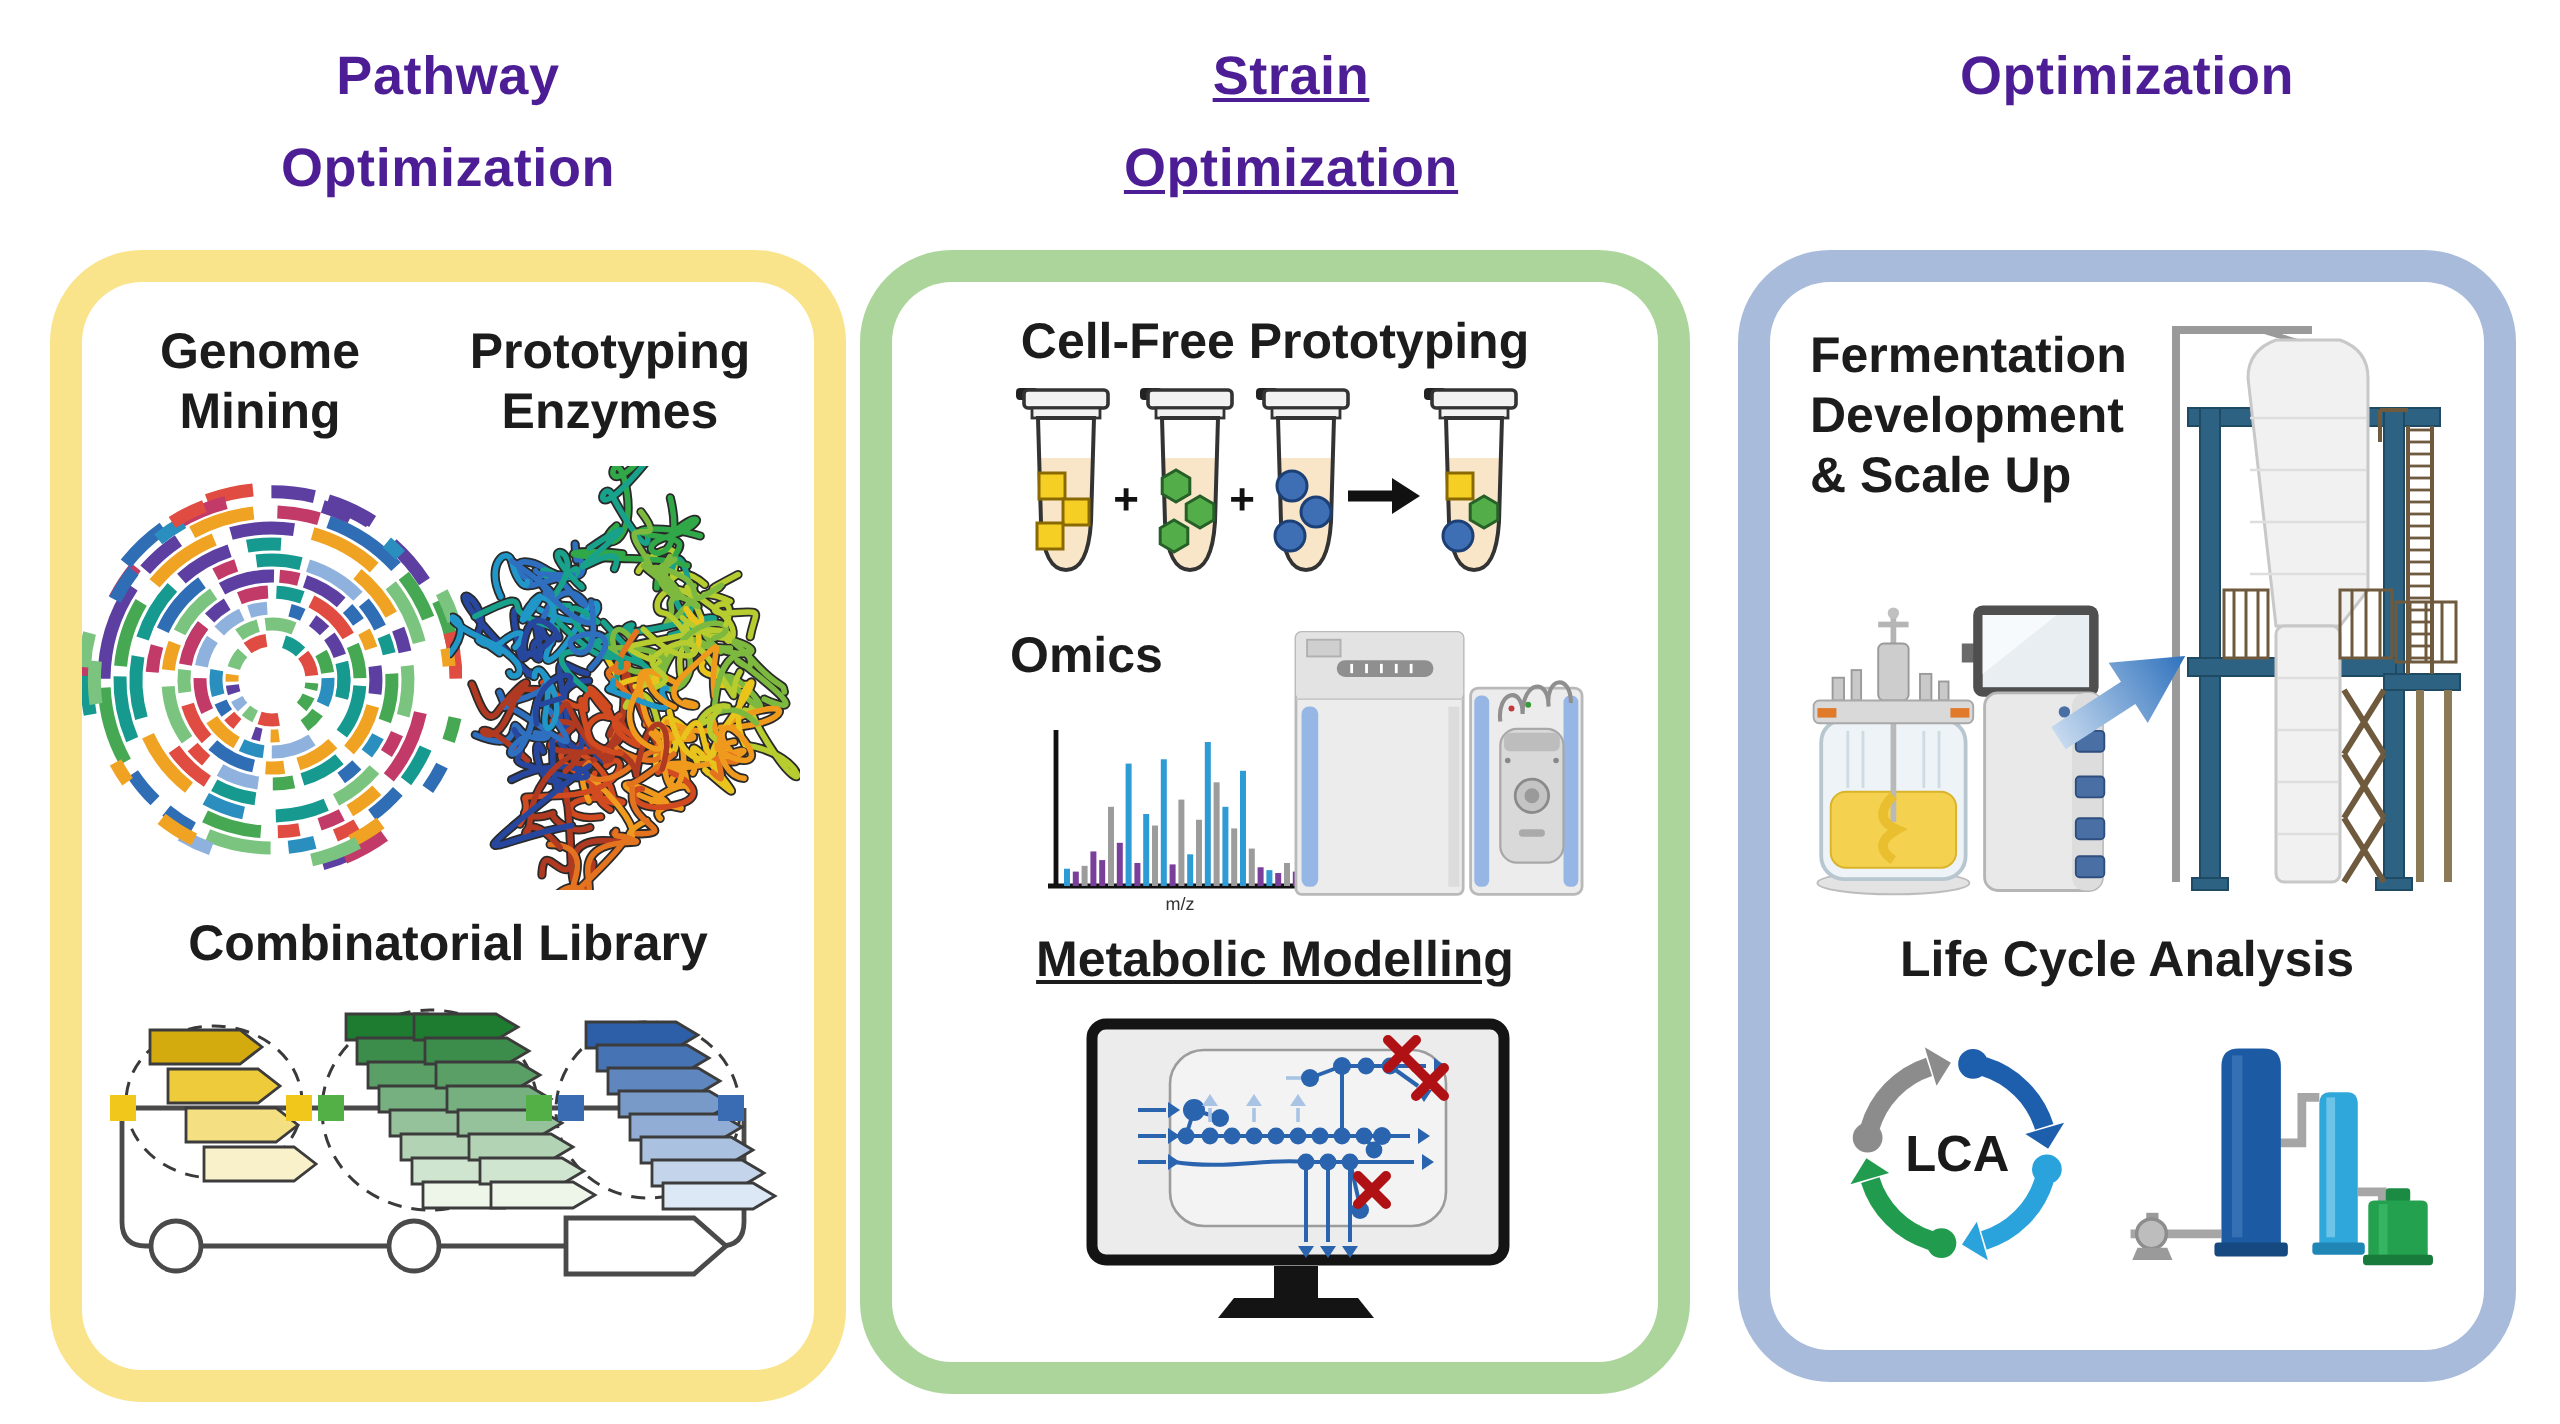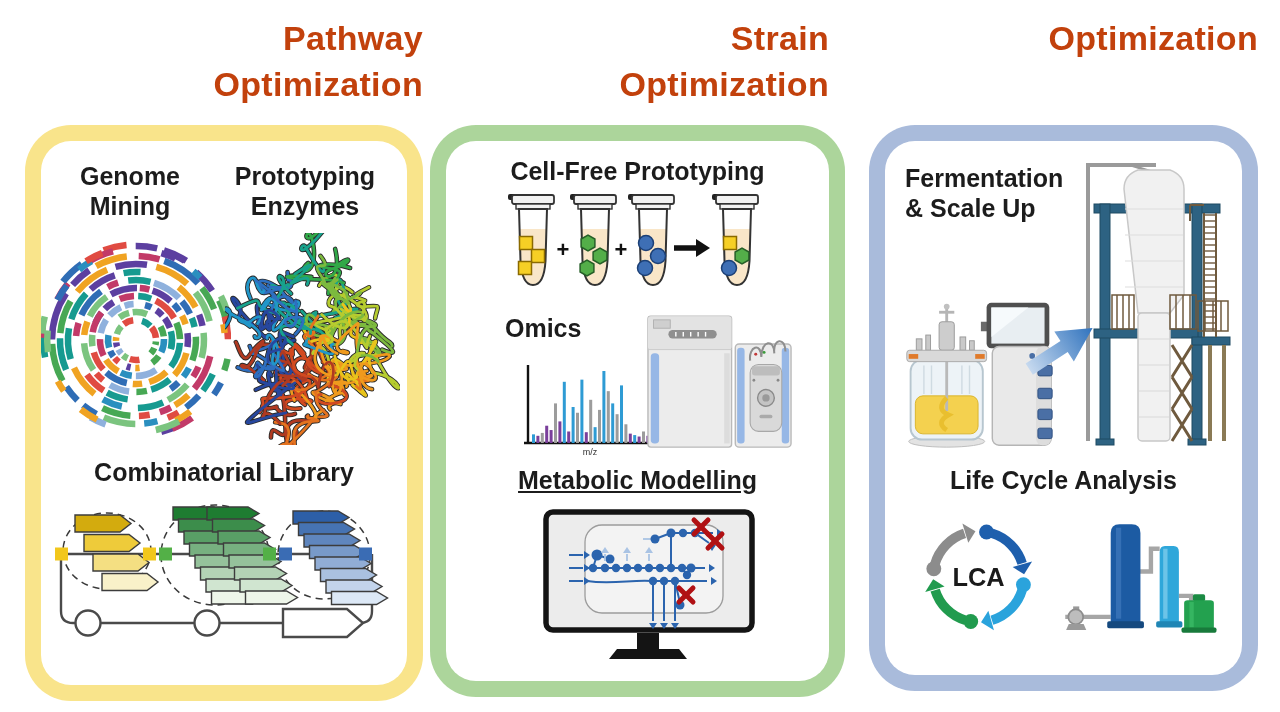--- a/index.html
+++ b/index.html
@@ -1,35 +1,35 @@
 <!DOCTYPE html>
 <html><head>
 <meta charset="utf-8">
 <style>
   html,body{margin:0;padding:0;}
   body{width:1280px;height:712px;background:#ffffff;position:relative;overflow:hidden;
        font-family:"Liberation Sans", sans-serif;}
-  .col-title{position:absolute;top:15px;text-align:right;font-weight:bold;font-size:34px;
-             line-height:46px;color:#c2410c;letter-spacing:.3px;}
+  .col-title{position:absolute;top:15px;text-align:center;font-weight:bold;font-size:27px;
+             line-height:46px;color:#4c1d95;letter-spacing:.3px;}
   .panel{position:absolute;top:125px;border-radius:46px;padding:16px;box-sizing:border-box;}
   .panel-inner{background:#ffffff;border-radius:30px;width:100%;height:100%;position:relative;}
   .sec-label{position:absolute;font-weight:bold;color:#1c1c1c;font-size:25px;line-height:30px;}
   .centered{left:0;width:100%;text-align:center;}
   .abs{position:absolute;}
   svg{display:block;}
   text{font-family:"Liberation Sans", sans-serif;}
 </style>
 </head>
 <body>
 
 <div class="col-title" style="left:25px;width:398px;">
   <div>Pathway</div>
   <div>Optimization</div>
 </div>
-<div class="col-title" style="left:414px;width:415px;">
+<div class="col-title" style="left:438px;width:415px;text-decoration:underline;">
   <div>Strain</div>
   <div>Optimization</div>
 </div>
 <div class="col-title" style="left:869px;width:389px;">
   <div>Optimization</div>
 </div>
 
 <div class="panel" id="panel-pathway" style="left:25px;width:398px;height:576px;background:#F9E48B;">
   <div class="panel-inner">
     <div class="sec-label" style="left:14px;top:20px;width:150px;text-align:center;">
@@ -627,20 +627,21 @@
         <line x1="136" y1="79" x2="150" y2="93" stroke="#B01114" stroke-width="5" stroke-linecap="round"></line>
         <line x1="150" y1="79" x2="136" y2="93" stroke="#B01114" stroke-width="5" stroke-linecap="round"></line>
       </svg>
   </div>
 </div>
 
 <div class="panel" id="panel-process" style="left:869px;width:389px;height:566px;background:#A9BBDB;">
   <div class="panel-inner">
     <div class="sec-label" style="left:20px;top:22px;">
       <div>Fermentation</div>
+      <div>Development</div>
       <div>&amp; Scale Up</div>
     </div>
 
     <svg id="fermenter" class="abs" style="left:187px;top:8px;" width="160" height="300" viewBox="0 0 160 300">
       <path d="M16,292 V16 H84" stroke="#9a9a9a" stroke-width="4" fill="none"></path>
       <path d="M58,16 L84,24" stroke="#9a9a9a" stroke-width="2.5" fill="none"></path>
       <g fill="#2d6282" stroke="#1e4a63" stroke-width="1">
         <rect x="22" y="55" width="126" height="9"></rect>
         <rect x="28" y="55" width="10" height="237"></rect>
         <rect x="120" y="55" width="10" height="237"></rect>

